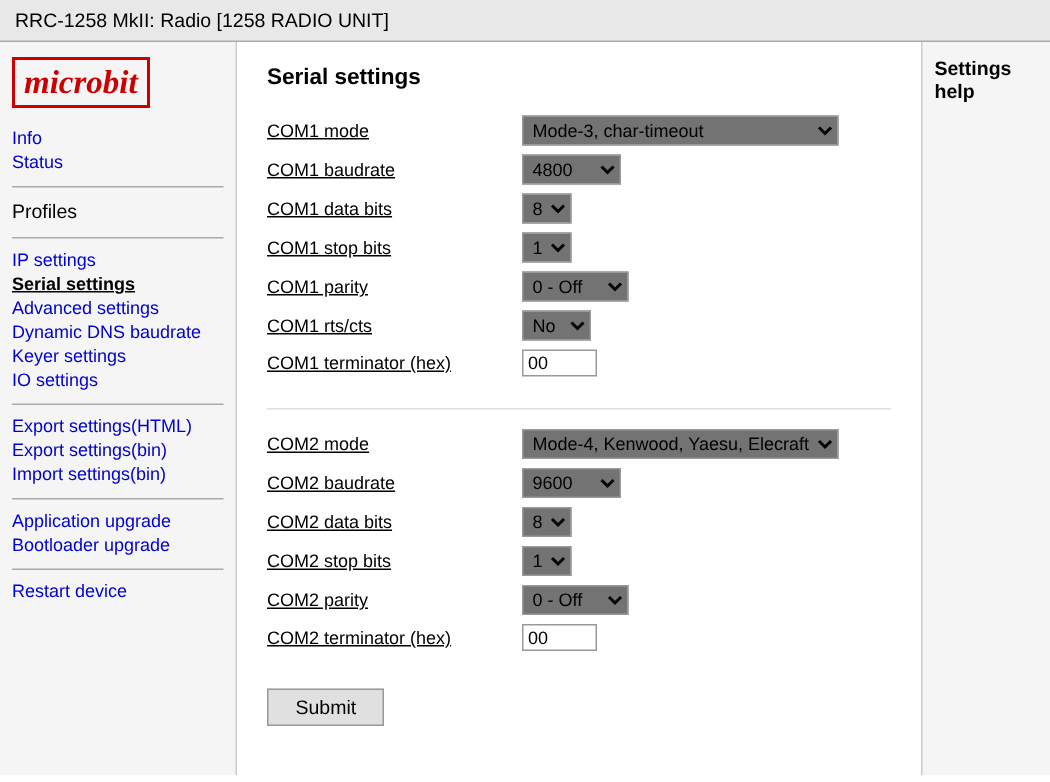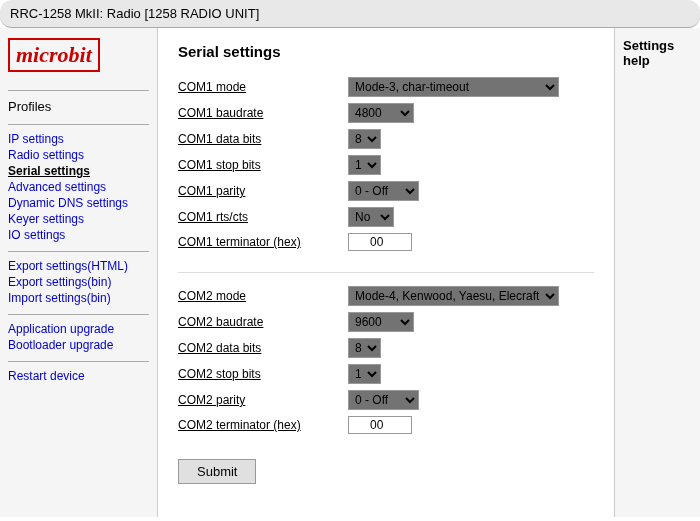--- a/index.html
+++ b/index.html
@@ -4,21 +4,20 @@
   <style>
     * { box-sizing: border-box; margin: 0; padding: 0; }
     body { font-family: Arial, sans-serif; font-size: 13px; background: #fff; color: #000; }
 
     #title-bar {
       background: #e8e8e8;
       border-bottom: 1px solid #aaa;
       padding: 6px 10px;
       font-size: 13px;
       font-weight: normal;
-      border-radius: 12px;
     }
 
     #layout {
       display: flex;
       height: calc(521px - 32px);
     }
 
     #sidebar {
       width: 158px;
       border-right: 1px solid #ccc;
@@ -105,23 +104,23 @@
 
     select {
       font-size: 12px;
       padding: 1px 2px;
       border: 1px solid #999;
       background: #737373;
     }
 
     input[type="text"] {
       font-size: 12px;
-      padding: 1px 21px;
+      padding: 1px 3px;
       border: 1px solid #999;
-      width: 64px;
+      width: 50px;
     }
 
     .submit-btn {
       background: #e0e0e0;
       border: 1px solid #999;
       padding: 4px 18px;
       font-size: 13px;
       cursor: pointer;
       margin-top: 4px;
     }
@@ -138,35 +137,38 @@
 <div id="title-bar">
   <span>RRC-1258 MkII: Radio [1258 RADIO UNIT]</span>
 </div>
 
 <div id="layout">
   <div id="sidebar">
     <div>
       <span id="logo">microbit</span>
     </div>
 
+    <div class="sidebar-section">
+      <a class="sidebar-link">Info</a>
+      <a class="sidebar-link">Status</a>
+    </div>
 
     <hr class="sidebar-divider">
 
     <div class="sidebar-section">
       <span class="sidebar-label">Profiles</span>
     </div>
 
     <hr class="sidebar-divider">
 
     <div class="sidebar-section">
       <a class="sidebar-link">IP settings</a>
-      <a class="sidebar-link">Radio settings</a>
       <a class="sidebar-link active">Serial settings</a>
       <a class="sidebar-link">Advanced settings</a>
-      <a class="sidebar-link">Dynamic DNS settings</a>
+      <a class="sidebar-link">Dynamic DNS baudrate</a>
       <a class="sidebar-link">Keyer settings</a>
       <a class="sidebar-link">IO settings</a>
     </div>
 
     <hr class="sidebar-divider">
 
     <div class="sidebar-section">
       <a class="sidebar-link">Export settings(HTML)</a>
       <a class="sidebar-link">Export settings(bin)</a>
       <a class="sidebar-link">Import settings(bin)</a>

